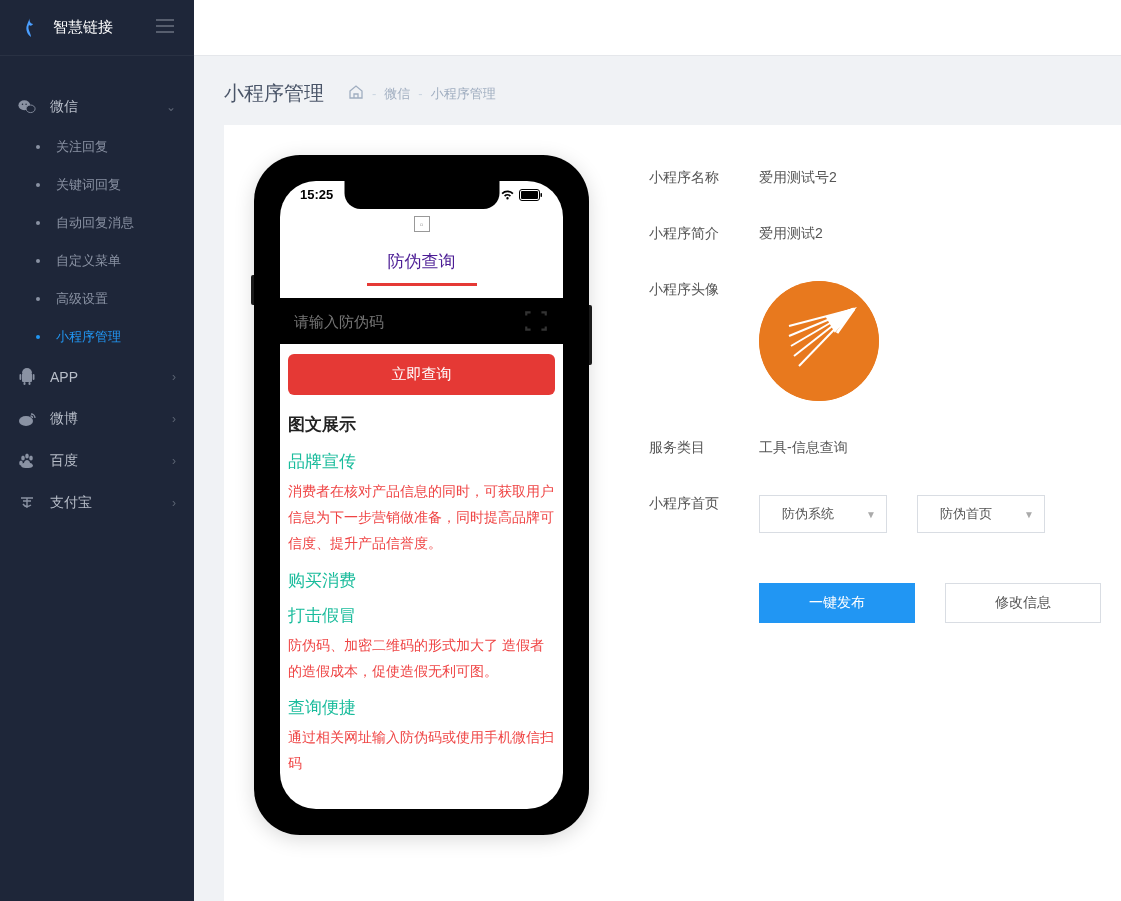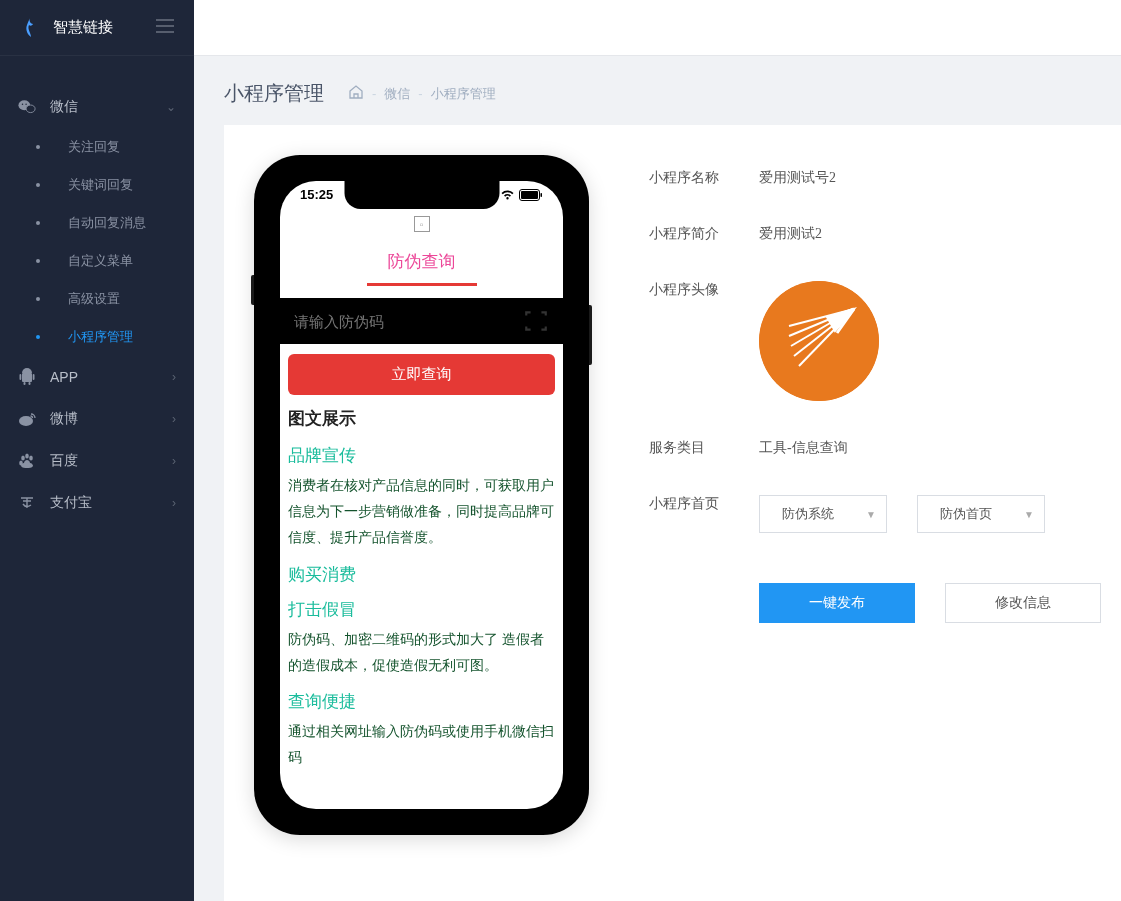--- a/index.html
+++ b/index.html
@@ -13,21 +13,21 @@
     .logo-icon { width: 24px; height: 24px; }
     .logo-text { color: #fff; font-size: 15px; font-weight: 500; }
     .hamburger { color: #6b7280; cursor: pointer; }
     
     .nav-blank { height: 30px; }
     .nav-item { display: flex; align-items: center; padding: 12px 18px; cursor: pointer; font-size: 14px; justify-content: space-between; }
     .nav-left { display: flex; align-items: center; gap: 14px; }
     .nav-icon { width: 18px; height: 18px; display: flex; align-items: center; justify-content: center; color: #8a92a3; }
     .nav-chevron { color: #5a6272; font-size: 12px; }
     
-    .sub-item { display: flex; align-items: center; padding: 10px 18px 10px 36px; cursor: pointer; font-size: 13px; color: #8a92a3; gap: 28px; }
+    .sub-item { display: flex; align-items: center; padding: 10px 18px 10px 36px; cursor: pointer; font-size: 13px; color: #8a92a3; gap: 16px; }
     .sub-item.active { color: #2196f3; }
     .sub-dot { width: 4px; height: 4px; border-radius: 50%; background: currentColor; }
     
     .main { flex: 1; background: #f0f2f5; display: flex; flex-direction: column; }
     .topbar { height: 56px; background: #fff; border-bottom: 1px solid #e5e7eb; }
     
     .breadcrumb-area { padding: 24px 30px 18px; display: flex; align-items: center; gap: 24px; }
     .page-title { font-size: 20px; color: #4a5568; font-weight: 400; }
     .crumbs { display: flex; align-items: center; gap: 8px; color: #a0aec0; font-size: 13px; }
     .crumb-sep { color: #cbd5e0; }
@@ -38,37 +38,37 @@
     .phone-frame::before { content:''; position:absolute; left:-3px; top:120px; width:3px; height:30px; background:#1a1a1a; border-radius:2px 0 0 2px; }
     .phone-frame::after { content:''; position:absolute; right:-3px; top:150px; width:3px; height:60px; background:#1a1a1a; border-radius:0 2px 2px 0; }
     .phone-screen { background: #fff; width: 100%; height: 100%; border-radius: 36px; overflow: hidden; position: relative; }
     .notch { position: absolute; top: 0; left: 50%; transform: translateX(-50%); width: 155px; height: 28px; background: #000; border-radius: 0 0 16px 16px; z-index: 10; }
     .status-bar { display: flex; justify-content: space-between; padding: 6px 20px 2px; font-size: 13px; font-weight: 600; align-items: center; }
     .status-icons { display: flex; gap: 4px; align-items: center; }
     
     .phone-content { padding: 8px 0 0; }
     .phone-header-img { display:flex; justify-content:center; padding: 4px 0 10px; }
     .broken-img { width:16px; height:16px; border:1px solid #999; display:flex; align-items:center; justify-content:center; font-size:10px; color:#999; }
-    .tab-title { text-align: center; color: #ec4899; font-size: 17px; padding: 8px 0 10px; font-weight: 500; }
+    .tab-title { text-align: center; color: #4c1d95; font-size: 17px; padding: 8px 0 10px; font-weight: 500; }
     .tab-underline { width: 110px; height: 3px; background: #e53935; margin: 0 auto 12px; }
     
     .search-row { display: flex; align-items: center; padding: 10px 14px; background: #000000; margin: 0 0 10px; }
     .search-input { flex: 1; border: none; background: transparent; font-size: 15px; color: #bbb; outline: none; }
     .scan-icon { width: 26px; height: 26px; color: #333; }
     
-    .query-btn { margin: 0 8px; background: #e53935; color: #fff; text-align: center; padding: 11px; border-radius: 6px; font-size: 15px; cursor: pointer; }
+    .query-btn { margin: 6px 8px; background: #e53935; color: #fff; text-align: center; padding: 11px; border-radius: 6px; font-size: 15px; cursor: pointer; }
     
     .section-head { font-size: 17px; font-weight: 600; padding: 12px 8px 6px; color: #222; }
     .block-title { color: #1abc9c; font-size: 17px; font-weight: 500; padding: 8px 8px 4px; }
-    .block-text { color: #14532d; font-size: 14px; line-height: 1.85; padding: 2px 8px 4px; }
+    .block-text { color: #ef4444; font-size: 14px; line-height: 1.85; padding: 2px 8px 4px; }
     
     .form-area { flex: 1; padding-top: 14px; }
     .form-row { display: flex; margin-bottom: 38px; font-size: 14px; }
     .form-label { width: 110px; color: #555; }
-    .form-value { color: #555; font-family: Liberation Serif, serif; }
+    .form-value { color: #555; }
     
     .avatar-circle { width: 120px; height: 120px; border-radius: 50%; background: #e8791e; position: relative; overflow: hidden; }
     .avatar-lines { position: absolute; inset: 0; }
     
     .select-row { display: flex; gap: 30px; }
     .select-box { width: 128px; height: 38px; border: 1px solid #d9dde3; display: flex; align-items: center; justify-content: space-between; padding: 0 10px 0 22px; font-size: 13px; color: #555; cursor: pointer; background:#fff; }
     .select-arrow { color: #aaa; font-size: 10px; }
     
     .btn-row { display: flex; gap: 30px; margin-top: 50px; margin-left: 110px; }
     .btn { width: 156px; height: 40px; display: flex; align-items: center; justify-content: center; font-size: 14px; cursor: pointer; border: 1px solid #d9dde3; background: #fff; color: #555; }

